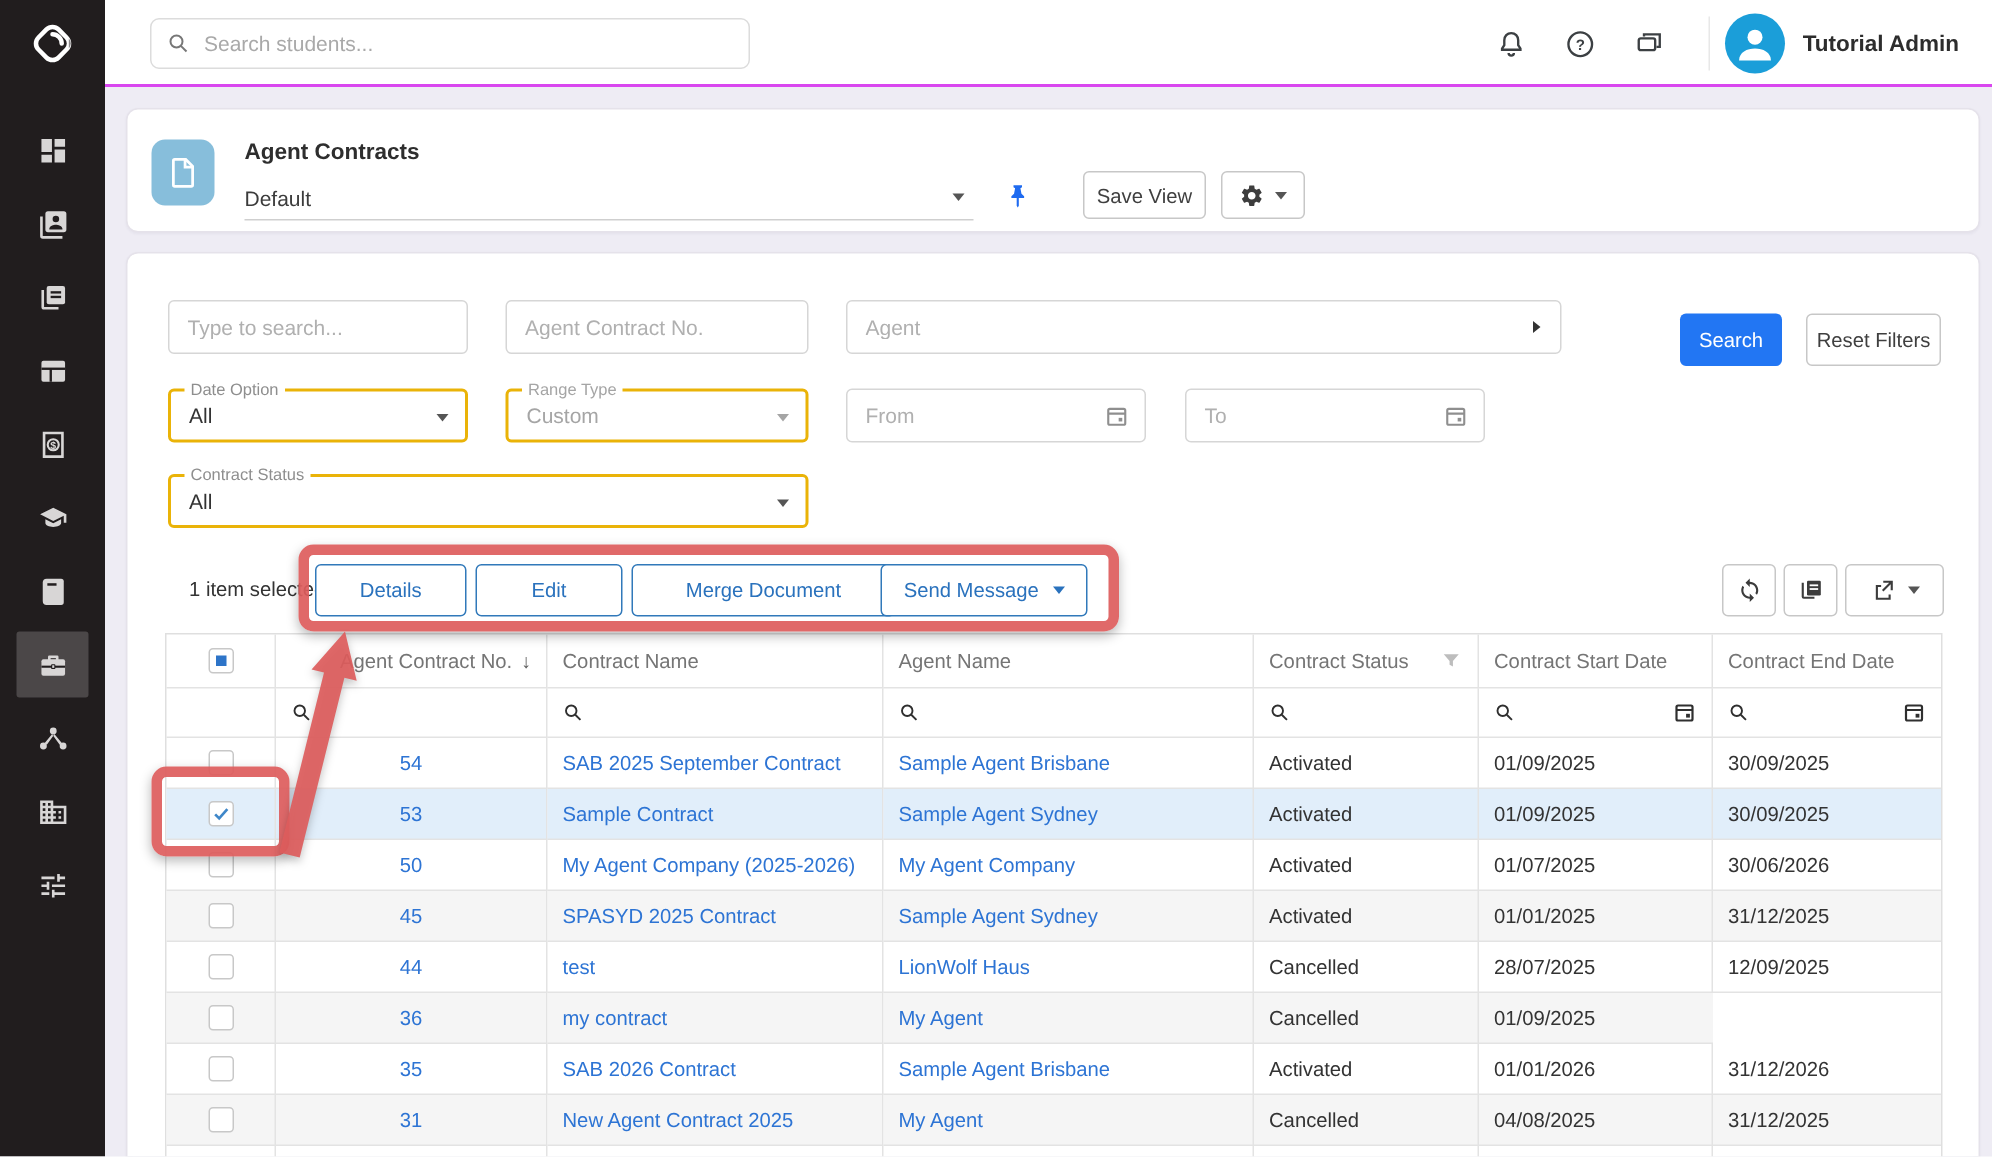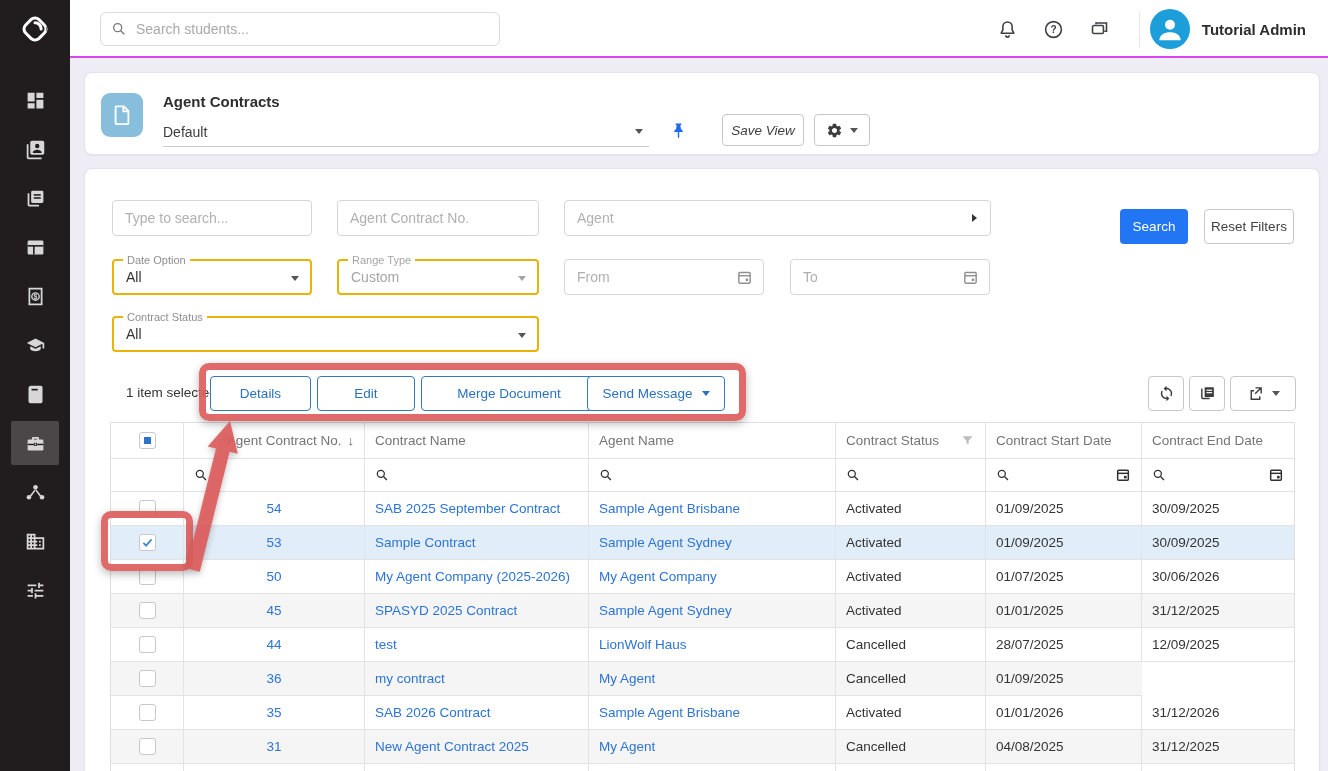--- a/index.html
+++ b/index.html
@@ -35,21 +35,21 @@
   .card { position:absolute; background:#fff; border:1px solid #e5e2ea; border-radius:8px; box-shadow:0 1px 2px rgba(40,30,80,.05); }
   .header-card { left:84px; top:72px; width:1236px; height:83px; }
   .tile { position:absolute; left:16px; top:20px; width:42px; height:44px; border-radius:9px; background:#87bedb; display:flex; align-items:center; justify-content:center; }
   .tile svg { width:22px; height:22px; }
   .hc-title { position:absolute; left:78px; top:20px; font-size:15px; font-weight:bold; color:#2e2e2e; }
   .view-select { position:absolute; left:78px; top:44px; width:486px; height:30px; border-bottom:1px solid #cfcfcf; font-size:14px; color:#3c3c3c; display:flex; align-items:center; cursor:pointer; }
   .caret-down { width:0; height:0; border-left:4.5px solid transparent; border-right:4.5px solid transparent; border-top:5.5px solid #555; display:inline-block; }
   .view-select .caret-down { position:absolute; right:6px; top:12px; }
   .pin-btn { position:absolute; left:580px; top:44px; width:26px; height:26px; display:flex; align-items:center; justify-content:center; cursor:pointer; }
   .btn { display:inline-flex; align-items:center; justify-content:center; border:1px solid #c7c7c7; border-radius:4px; background:#fff; font-family:"Liberation Sans", sans-serif; font-size:13.5px; color:#3f3f3f; cursor:pointer; }
-  .saveview-btn { position:absolute; left:637px; top:41px; width:82px; height:32px;font-style:italic; }
+  .saveview-btn { position:absolute; left:637px; top:41px; width:82px; height:32px; }
   .gear-btn { position:absolute; left:729px; top:41px; width:56px; height:32px; gap:7px; }
   .gear-btn svg { width:17px; height:17px; fill:#3d3d3d; }
   
   .filter-card { left:84px; top:168px; width:1236px; height:603px; overflow:hidden; border-bottom:none; border-bottom-left-radius:0; border-bottom-right-radius:0; }
   .t-input { position:absolute; height:36px; border:1px solid #d6d6d6; border-radius:4px; background:#fff; display:flex; align-items:center; padding:0 12px; font-size:14px; color:#333; }
   .t-input input { border:none; outline:none; width:100%; font:14px "Liberation Sans", sans-serif; color:#333; background:transparent; }
   .t-input input::placeholder { color:#b0b0b0; }
   .mselect { position:absolute; height:36px; border:2px solid #eab308; border-radius:4px; background:#fff; display:flex; align-items:center; padding:0 12px; font-size:14px; color:#333; cursor:pointer; }
   .mlabel { position:absolute; top:-8px; left:9px; font-size:11px; color:#8e8e8e; background:#fff; padding:0 4px; line-height:14px; }
   .mselect .caret-down { position:absolute; right:11px; top:15px; }
@@ -246,21 +246,21 @@
 </div>
 
 <div class="card filter-card">
 
   <div class="t-input" style="left:27px; top:31px; width:200px;">
     <input type="text" placeholder="Type to search..." style="">
   </div>
   <div class="t-input" style="left:252px; top:31px; width:202px;">
     <input type="text" placeholder="Agent Contract No." style="">
   </div>
-  <div class="t-input" style="left:479px; top:31px; width:427px;">
+  <div class="t-input" style="left:479px; top:31px; width:477px;">
     <input type="text" placeholder="Agent" style="">
     <span class="caret-right"></span>
   </div>
   <button class="search-btn">Search</button>
   <button class="btn reset-btn">Reset Filters</button>
 
   <div class="mselect" style="left:27px; top:90px; width:200px;">
     <span class="mlabel">Date Option</span>
     <span>All</span>
     <span class="caret-down"></span>

